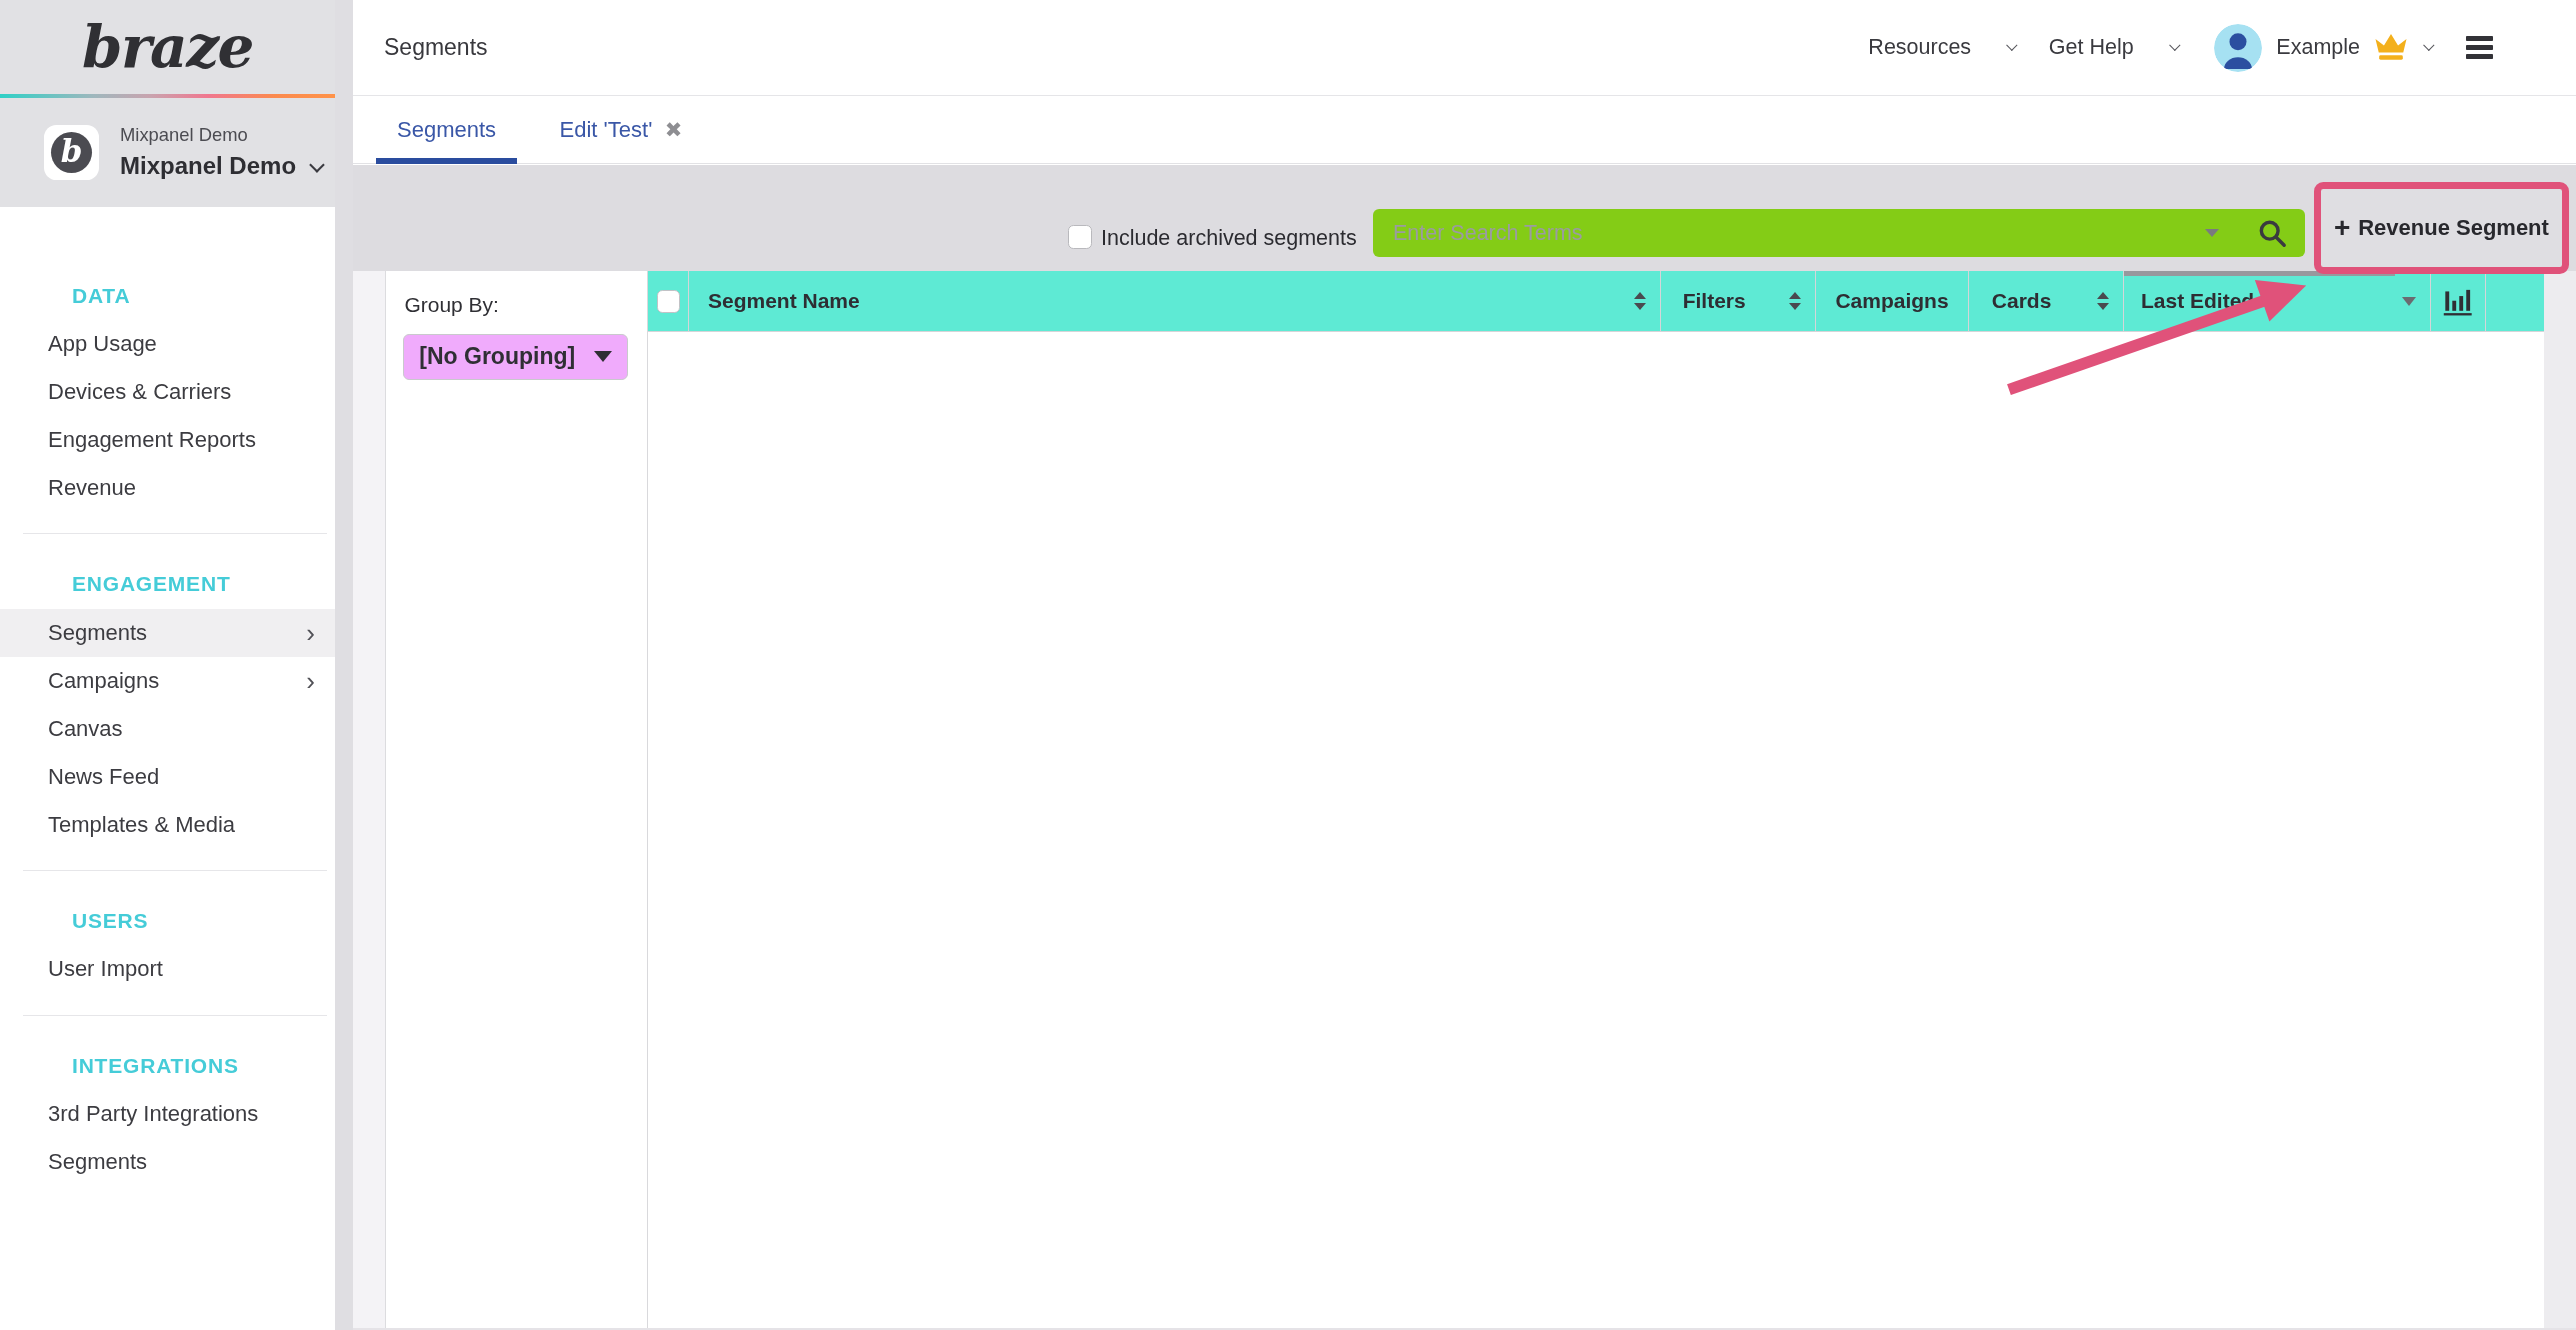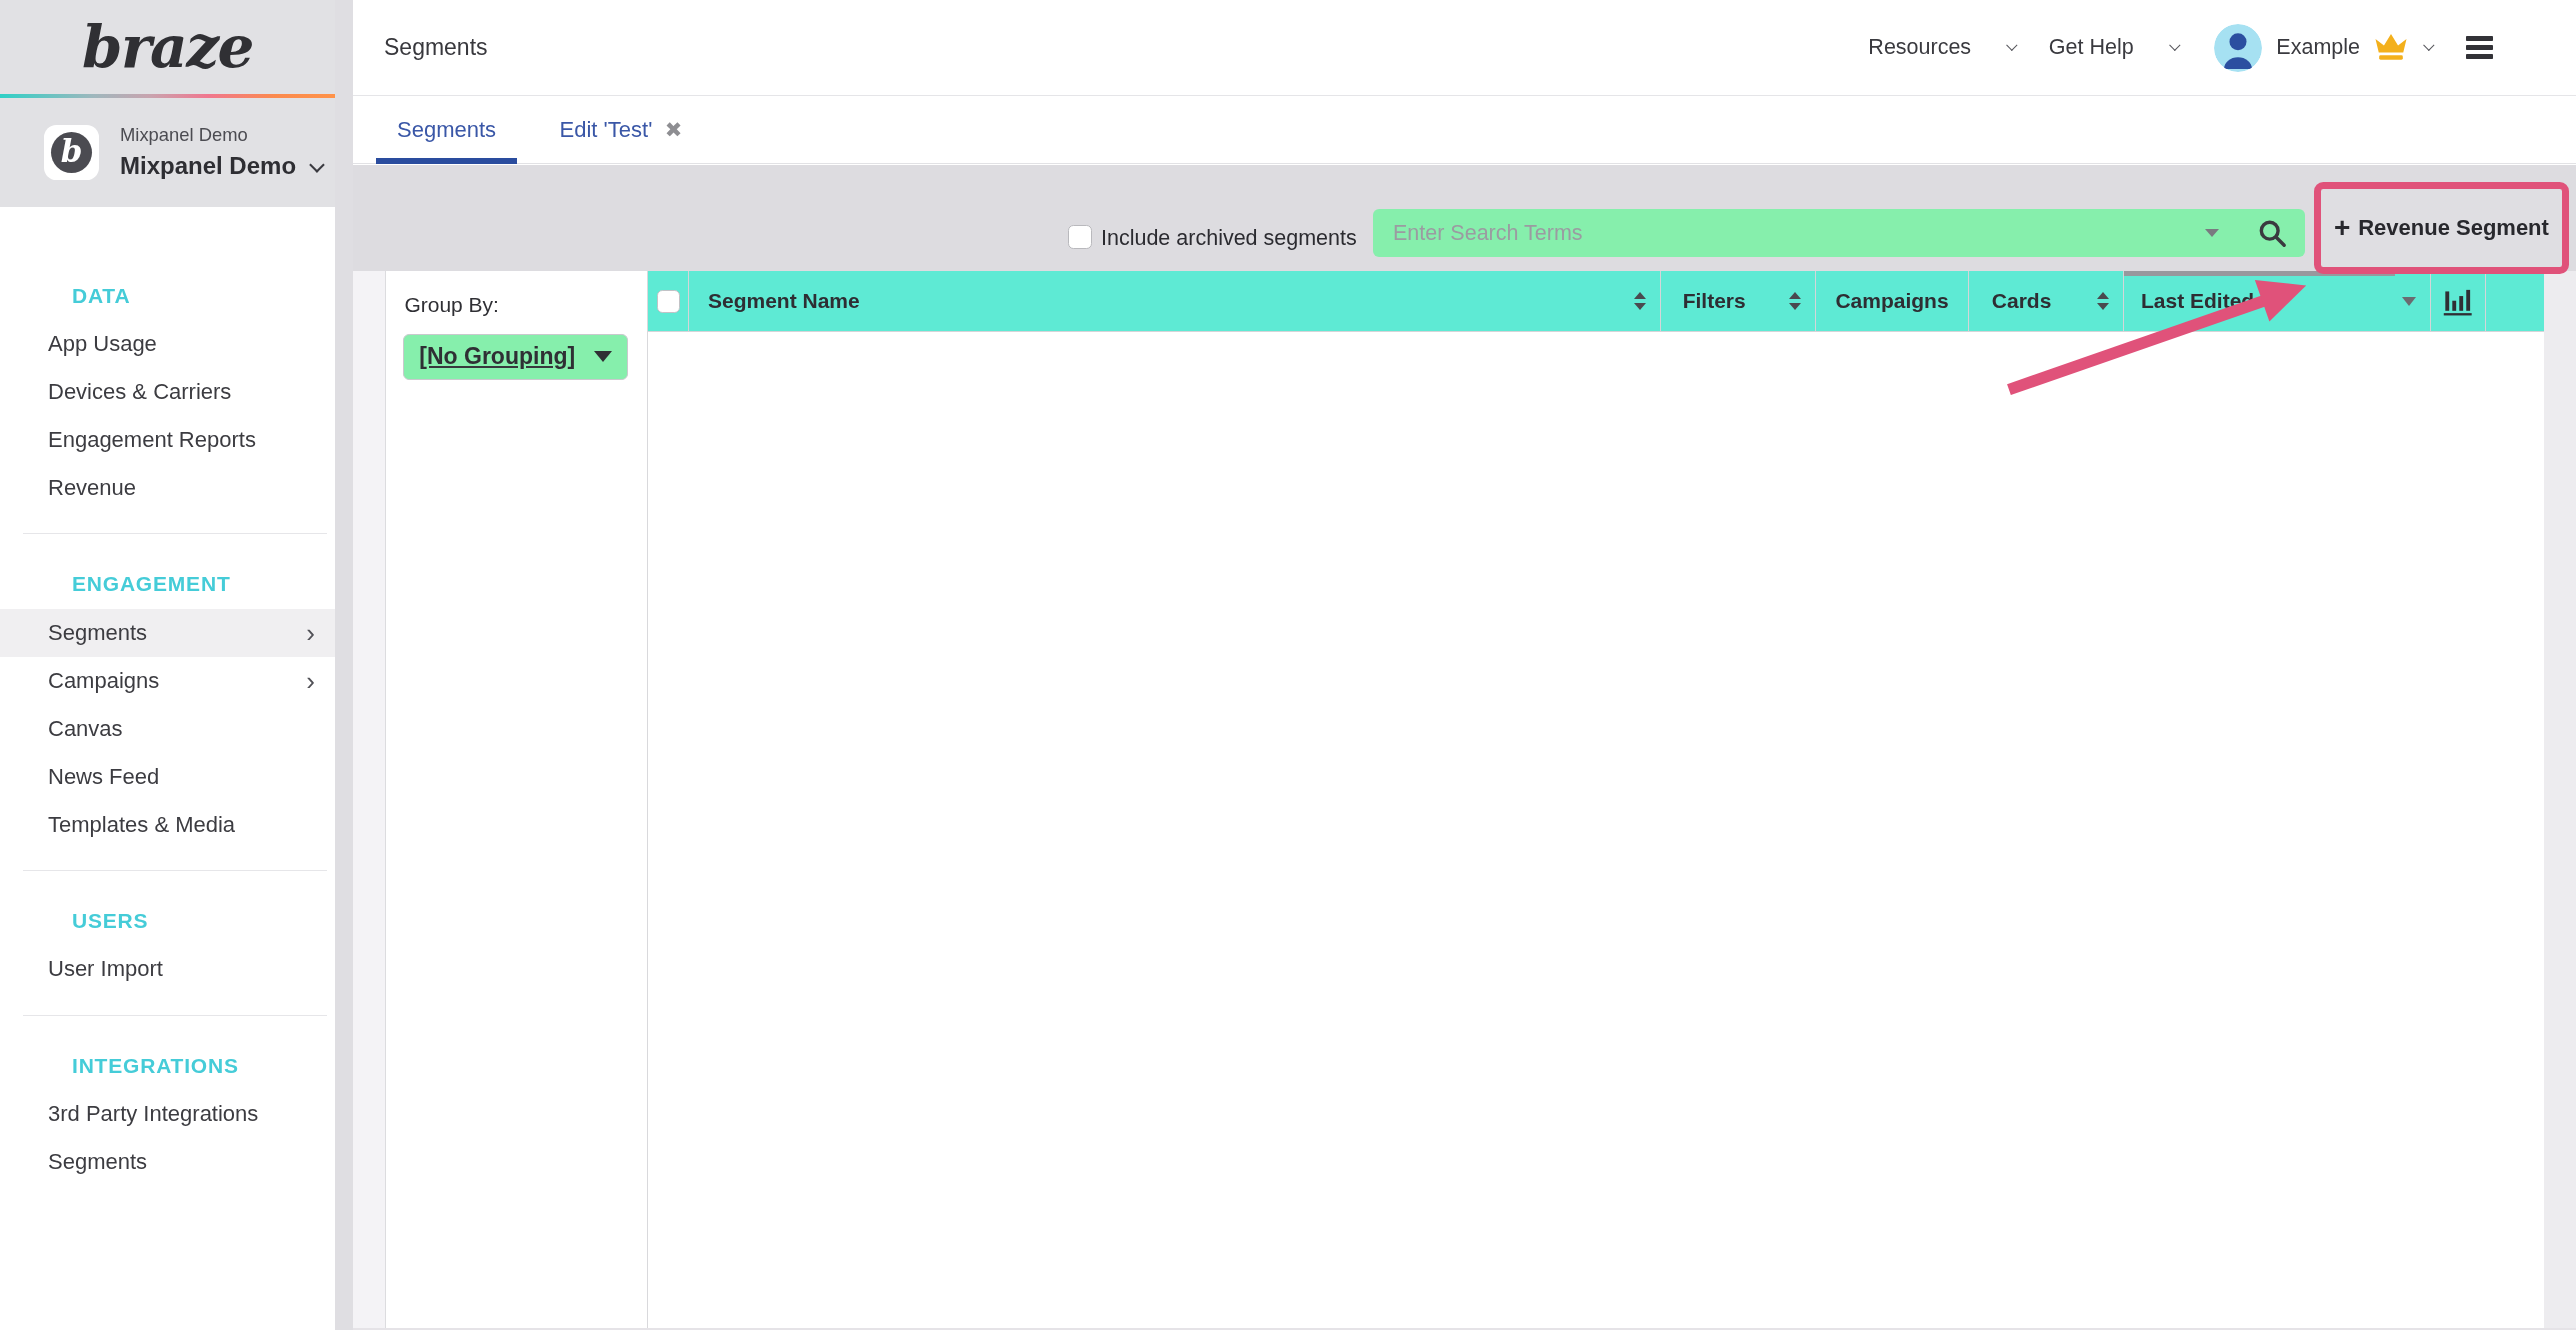--- a/index.html
+++ b/index.html
@@ -47,32 +47,32 @@
   .hamburger i { display:block; width:27px; height:5.4px; background:#323237; border-radius:0.8px; }
 
   .tab-bar { height:68px; display:flex; align-items:stretch; border-bottom:0.8px solid #e2e2e5; padding-left:23px; background:#fff; }
   .tab { position:relative; display:inline-flex; align-items:center; padding:0 21px; font-size:22px; color:#3a57a7; cursor:pointer; margin-right:21.5px; }
   .tab.active::after { content:""; position:absolute; left:0; right:0; bottom:-0.8px; height:6.1px; background:#2a4c9e; }
   .tab-close { font-size:21px; color:#8e8e92; margin-left:12.3px; }
 
   .toolbar-band { position:absolute; left:0; right:0; top:165px; height:106px; background:#dddce0; }
   .archived-check { position:absolute; left:715px; top:225px; width:24px; height:24px; background:#fff; border:1.5px solid #b9b9bd; border-radius:5.4px; cursor:pointer; }
   .archived-label { position:absolute; left:748px; top:226px; height:24px; line-height:24px; font-size:21.5px; color:#2b2b30; }
-  .search-box { position:absolute; left:1020px; top:209px; width:932px; height:48px; background:#86efac; border-radius:6.1px; display:flex; align-items:center; padding:0 17px 0 20px; }
+  .search-box { position:absolute; left:1020px; top:209px; width:932px; height:48px; background:#84cc16; border-radius:6.1px; display:flex; align-items:center; padding:0 17px 0 20px; }
   .search-input { flex:1; border:none; outline:none; background:transparent; font-family:"Liberation Sans",sans-serif; font-size:21.5px; color:#3a3a3f; }
   .search-input::placeholder { color:#9b9ba1; }
   .tri-down-sm { width:0; height:0; border-left:7px solid transparent; border-right:7px solid transparent; border-top:8.4px solid #7a7a80; margin-right:37px; }
   .create-wrap { position:absolute; left:1961px; top:182px; width:255px; height:92px; border:7.7px solid #e0527a; border-radius:9.2px; background:#dfdee2; display:flex; align-items:center; justify-content:center; z-index:6; cursor:pointer; }
   .create-plus { font-size:28px; font-weight:700; color:#28282d; margin-right:7.7px; line-height:1; }
   .create-label { font-size:22px; font-weight:600; color:#28282d; }
 
   .left-gutter { position:absolute; left:0; top:271px; bottom:3.1px; width:32px; background:#f4f3f6; }
   .groupby-panel { position:absolute; left:32px; top:271px; bottom:3.1px; width:261px; background:#ffffff; border-left:0.8px solid #dcdcdf; }
   .gb-label { margin:21.5px 0 0 18.4px; font-size:21px; color:#2f2f34; }
-  .gb-select { margin:17px 0 0 17px; width:225px; height:46px; border:1.5px solid #c9c9cd; border-radius:6.1px; background:#86efac; display:flex; align-items:center; padding:0 15.3px; cursor:pointer;text-decoration:underline; }
+  .gb-select { margin:17px 0 0 17px; width:225px; height:46px; border:1.5px solid #c9c9cd; border-radius:6.1px; background:#f0abfc; display:flex; align-items:center; padding:0 15.3px; cursor:pointer; }
   .gb-select span { font-size:23px; font-weight:700; color:#2f2f34; }
   .tri-down-big { width:0; height:0; border-left:9.2px solid transparent; border-right:9.2px solid transparent; border-top:11.5px solid #2f2f34; margin-left:auto; }
 
   .table-area { position:absolute; left:294px; right:32px; top:271px; bottom:3.1px; background:#ffffff; border-left:0.8px solid #d9d9dc; }
   .thead { height:61px; background:#5eead4; border-bottom:0.8px solid #d5d5d8; display:flex; }
   .th { display:flex; align-items:center; border-right:0.8px solid #d5d5d8; position:relative; }
   .th-label { font-size:21px; font-weight:600; color:#2e2e33; }
   .th-check { width:41px; justify-content:center; }
   .row-check { width:23px; height:23px; background:#fff; border:1.5px solid #c2c2c6; border-radius:5.4px; cursor:pointer; }
   .th-name { width:972px; }

